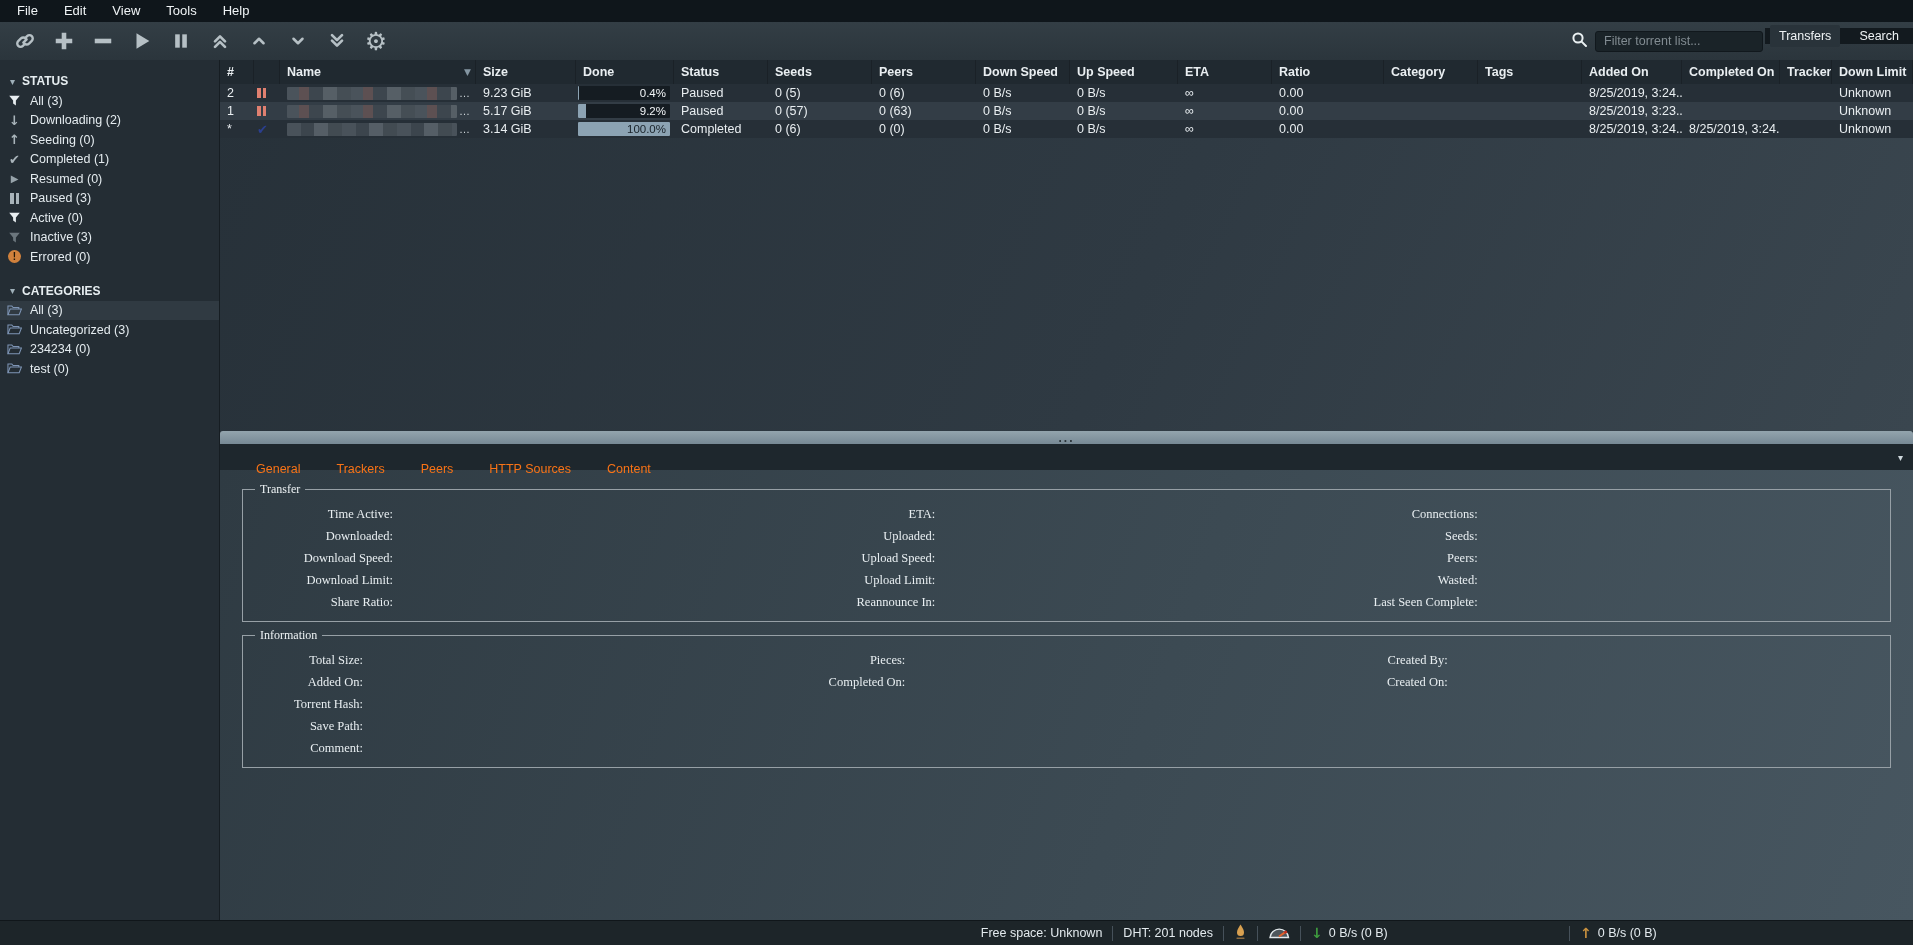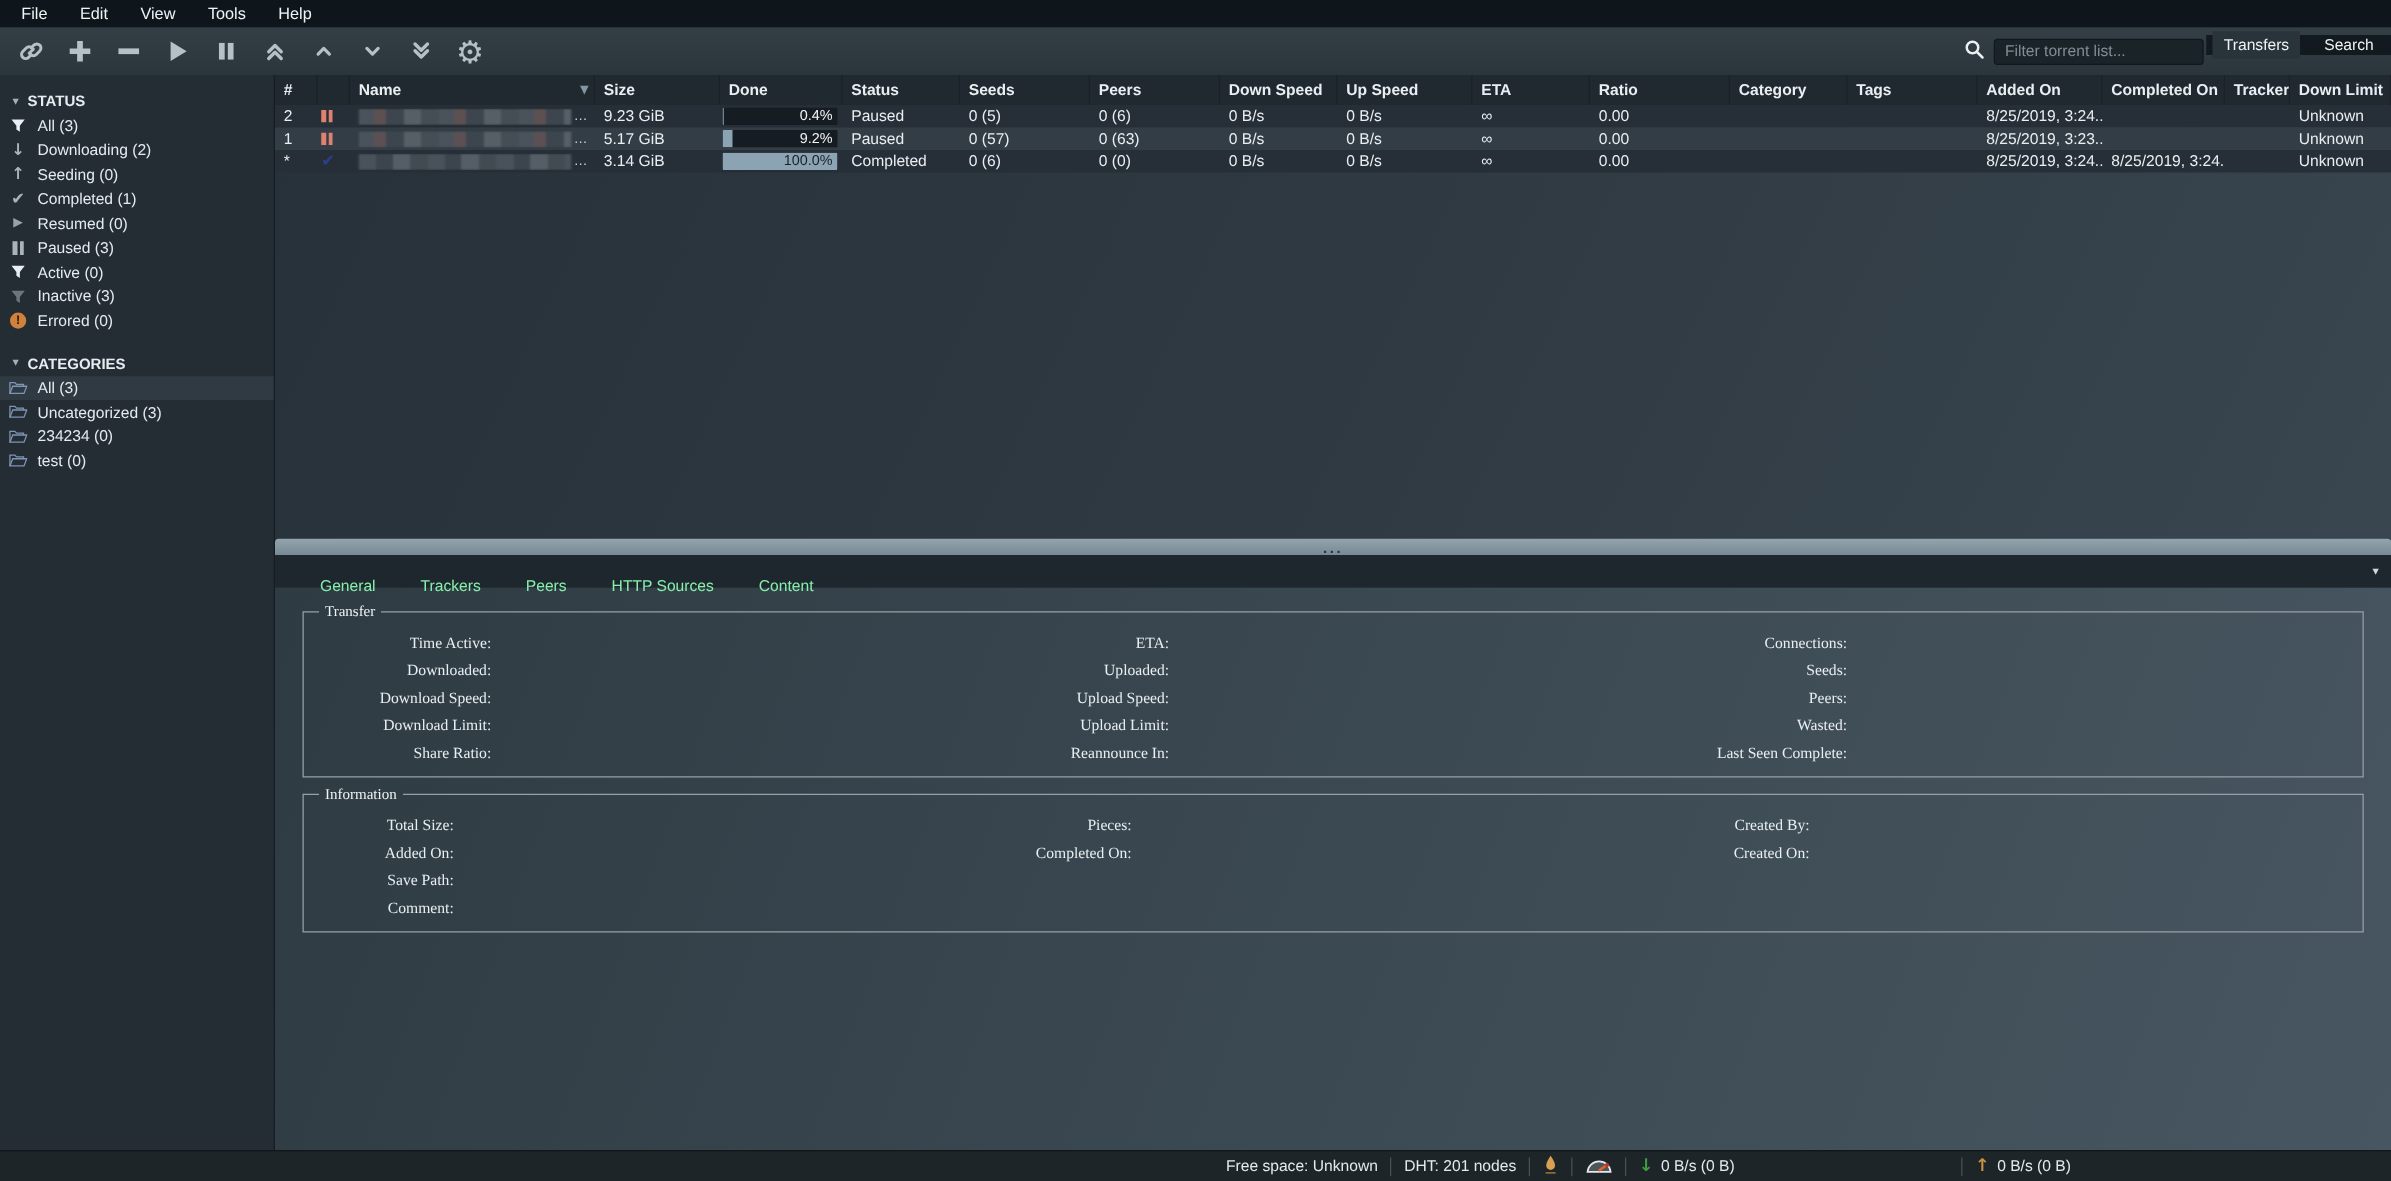--- a/index.html
+++ b/index.html
@@ -73,21 +73,21 @@
   .progress .ptext { position:absolute; right:4px; top:0; line-height:14px; font-size:11.5px; color:#f2f5f7; }
   .progress.full .ptext { color:#1a232a; }
 
   
   .splitter { height:13px; background:linear-gradient(#93a5ae,#76playa8895); background:linear-gradient(#92a4ad,#76macro8894); }
   .splitter { background:linear-gradient(#93a4ad,#778995); display:flex; align-items:center; justify-content:center;
     color:#2a3439; font-weight:bold; letter-spacing:2px; font-size:12px; line-height:6px; cursor:row-resize; border-radius:3px 3px 0 0; }
 
   
   .panel-tabs { height:26px; background:#1e272d; display:flex; align-items:center; padding-left:18px; gap:0; position:relative; }
-  .ptab { color:#86efac; font-size:12.5px; padding:0 18px; line-height:26px;margin-top:24px; }
+  .ptab { color:#f97316; font-size:12.5px; padding:0 18px; line-height:26px;margin-top:24px; }
   .ptab-caret { position:absolute; right:10px; color:#cfd8dd; font-size:10px; font-family:"DejaVu Sans",sans-serif; }
 
   
   .panel { height:450px; background:linear-gradient(110deg,#2f3b43 0%,#3c4a53 55%,#475660 100%); padding-top:6px;font-family:Liberation Serif, serif; }
   fieldset { border:1px solid #97a0a6; margin:6px 22px 0 22px; padding:6px 10px 8px 10px; }
   legend { font-size:12px; color:#eef3f5; padding:0 5px; margin-left:2px; }
   .fs-row { display:flex; height:22px; align-items:center; }
   .fs-cell { flex:1; display:flex; align-items:center; min-width:0; }
   .fs-label { width:140px; text-align:right; color:#e8eef1; font-size:12.5px; white-space:nowrap; flex:none; }
   .info .fs-label { width:110px; }
@@ -544,20 +544,34 @@
               <span class="fs-label">Completed On:</span>
               <span class="fs-value"></span>
             </div>
           <div class="fs-cell">
               <span class="fs-label">Created On:</span>
               <span class="fs-value"></span>
             </div>
         </div>
         <div class="fs-row">
           <div class="fs-cell">
+              <span class="fs-label">Torrent Hash:</span>
+              <span class="fs-value"></span>
+            </div>
+          <div class="fs-cell">
+              <span class="fs-label"></span>
+              <span class="fs-value"></span>
+            </div>
+          <div class="fs-cell">
+              <span class="fs-label"></span>
+              <span class="fs-value"></span>
+            </div>
+        </div>
+        <div class="fs-row">
+          <div class="fs-cell">
               <span class="fs-label">Save Path:</span>
               <span class="fs-value"></span>
             </div>
           <div class="fs-cell">
               <span class="fs-label"></span>
               <span class="fs-value"></span>
             </div>
           <div class="fs-cell">
               <span class="fs-label"></span>
               <span class="fs-value"></span>

